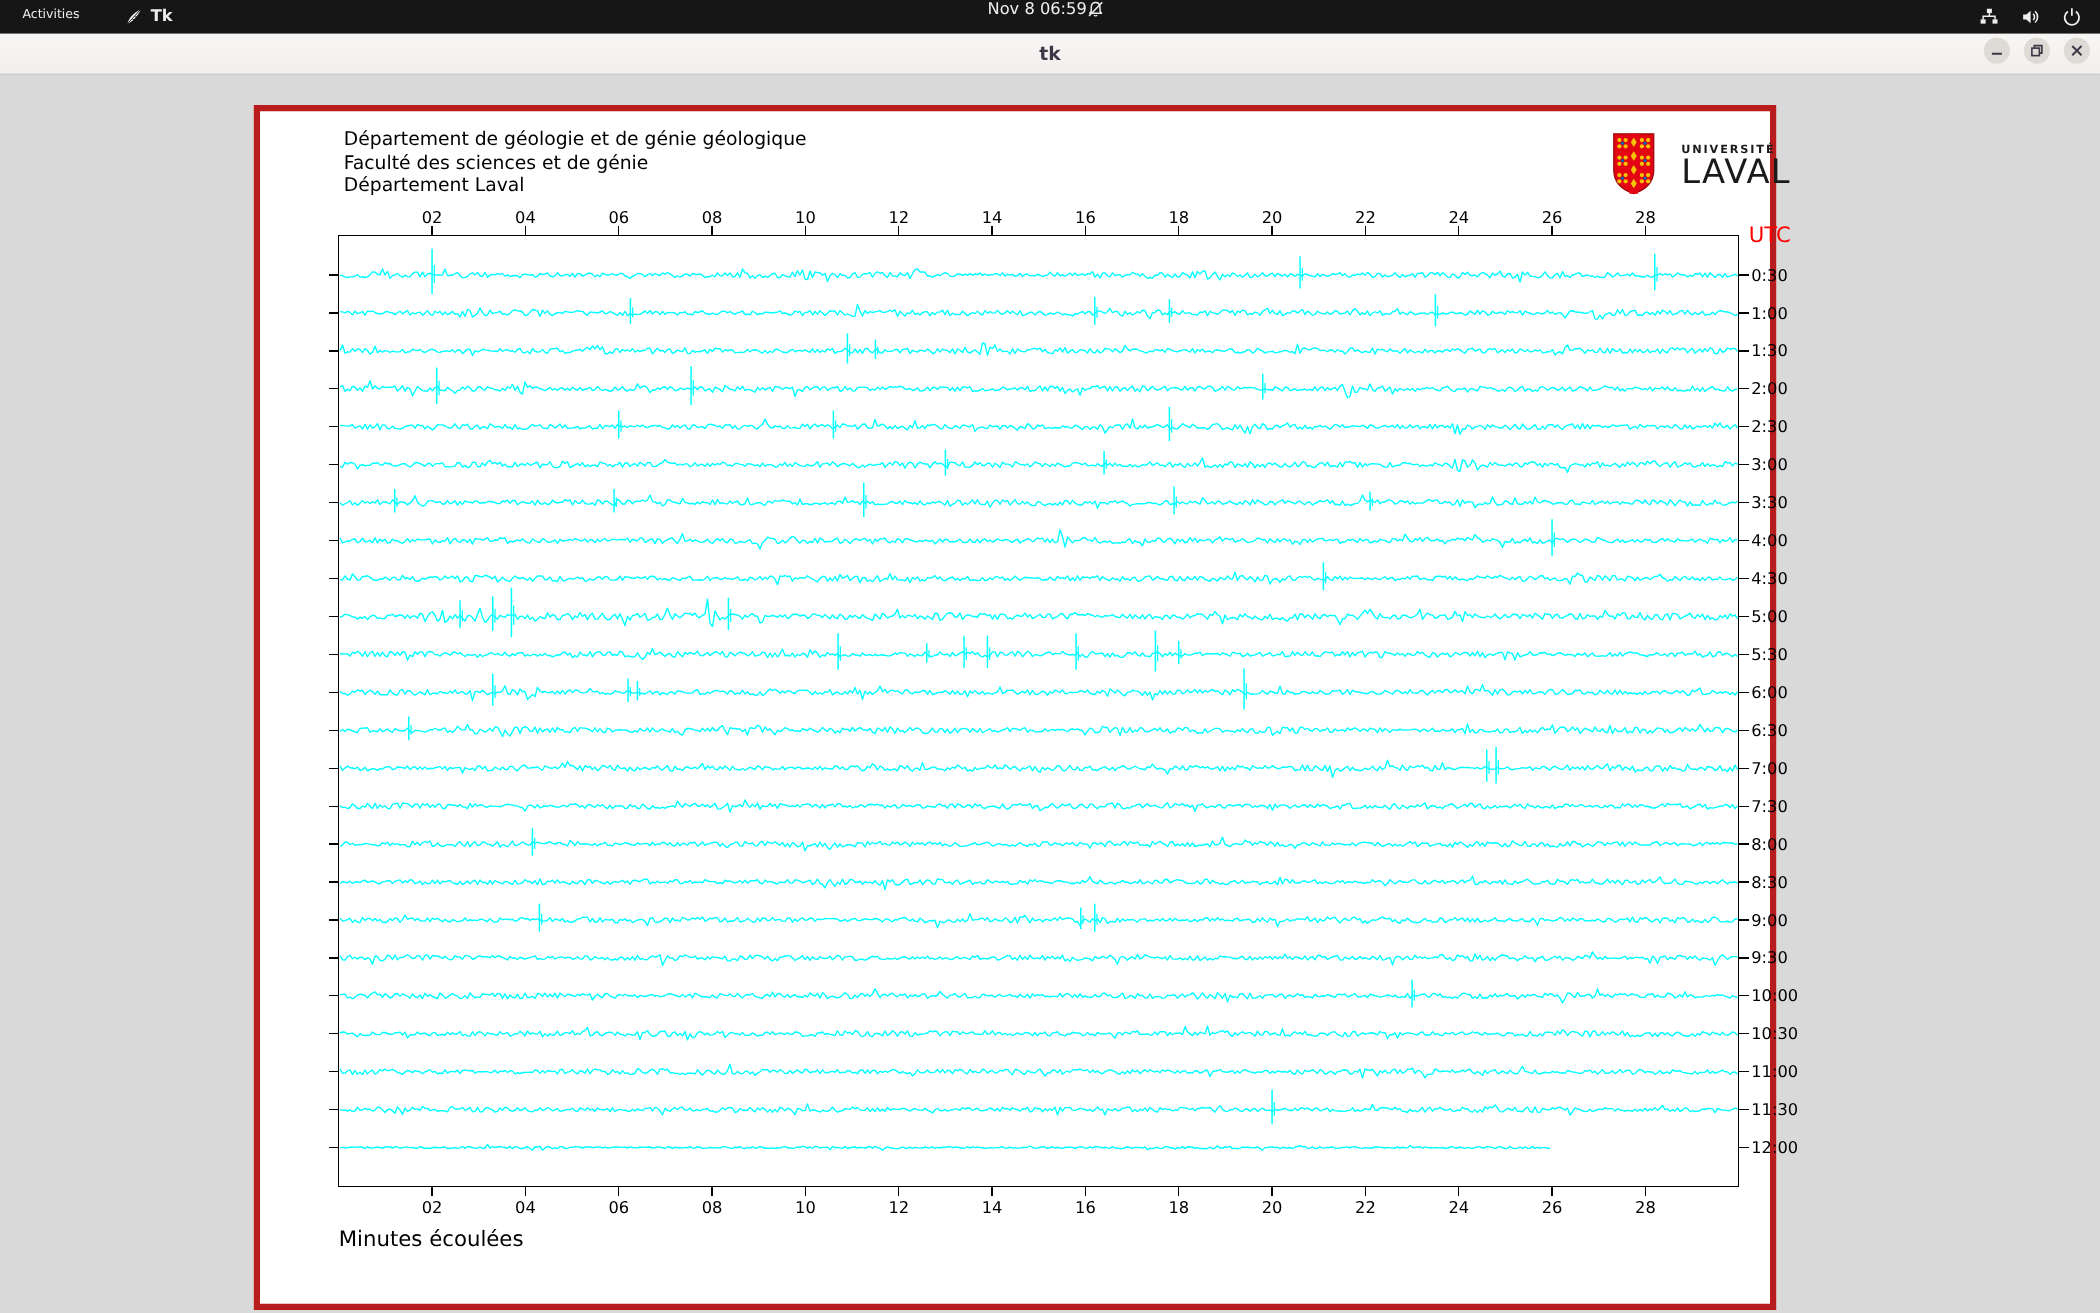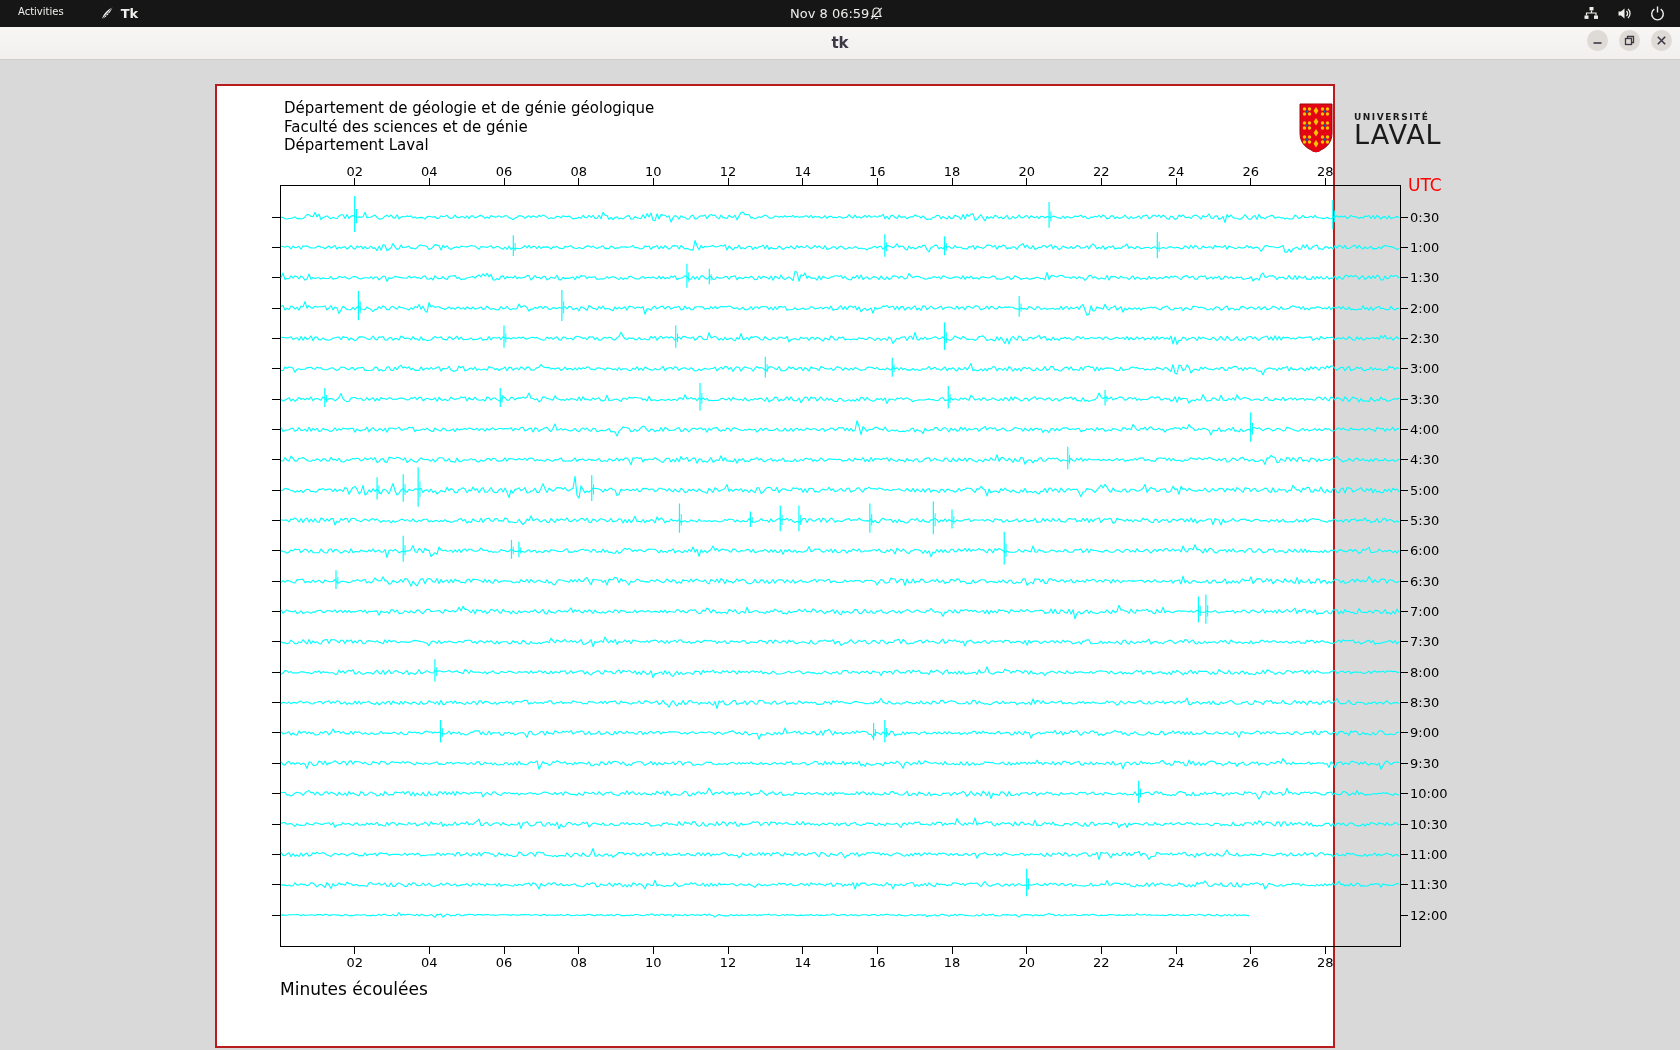--- a/index.html
+++ b/index.html
@@ -5,38 +5,38 @@
   * { margin:0; padding:0; box-sizing:border-box; }
   html,body { width:1680px; height:1050px; overflow:hidden; background:#d9d9d9;
               font-family:"DejaVu Sans", "Liberation Sans", sans-serif; }
 
   
   .topbar { position:absolute; left:0; top:0; width:1680px; height:27px;
             background:#161616; color:#eeeeec; display:flex; align-items:center; }
   .topbar-left { position:absolute; left:0; top:0; height:27px; display:flex; align-items:center; }
   .activities { font-size:10px; padding:0 18px; height:32px; line-height:27px; }
   .appmenu { display:flex; align-items:center; gap:6px; margin-left:18px; font-size:13px; font-weight:bold; }
-  .topbar-center { position:absolute; left:790px; top:0; height:27px; display:flex; align-items:center; }
+  .topbar-center { position:absolute; left:790px; top:0; height:27px; display:flex; align-items:flex-start; }
   .clock { font-size:13px; font-weight:500; }
   .topbar-right { position:absolute; right:14px; top:0; height:27px; display:flex; align-items:center; gap:16px; }
   .tb-icon { display:flex; align-items:center; }
 
   
   .titlebar { position:absolute; left:0; top:27px; width:1680px; height:33px;
               background:linear-gradient(#f7f6f5,#f2f0ee); border-bottom:1px solid #d0ccc7; }
   .win-title { position:absolute; left:0; right:0; top:7px; text-align:center;
                font-size:15px; font-weight:bold; color:#3d3846; }
   .win-buttons { position:absolute; right:8px; top:3px; display:flex; gap:11px; }
   .win-btn { width:21px; height:21px; border-radius:50%; background:#dedad5;
              display:flex; align-items:center; justify-content:center; color:#3d3846; cursor:default; }
 
   
   .winbody { position:absolute; left:0; top:61px; width:1680px; height:989px; background:#d9d9d9; }
-  .tkcanvas { position:absolute; left:215px; top:23px; width:1120px; height:964px;
-              background:#ffffff; border:2px solid #b91c1c; }
+  .tkcanvas { position:absolute; left:203px; top:23px; width:1218px; height:964px;
+              background:#ffffff; border:5px solid #b91c1c; }
 
   .hdr-block { position:absolute; left:67px; top:13px; font-size:15px; line-height:18.5px; color:#000; }
   .plot-title { position:absolute; left:63px; top:28px; width:1120px; text-align:center;
                 font-size:19px; color:#000; }
   .xlabel { position:absolute; left:63px; top:893px; width:1120px; 
             font-size:17px; color:#000; }
 
   
   .logo { position:absolute; left:1082px; top:17px; display:flex; align-items:center; gap:21px; }
   .logo-text { display:flex; flex-direction:column; color:#1a1a1a; }

